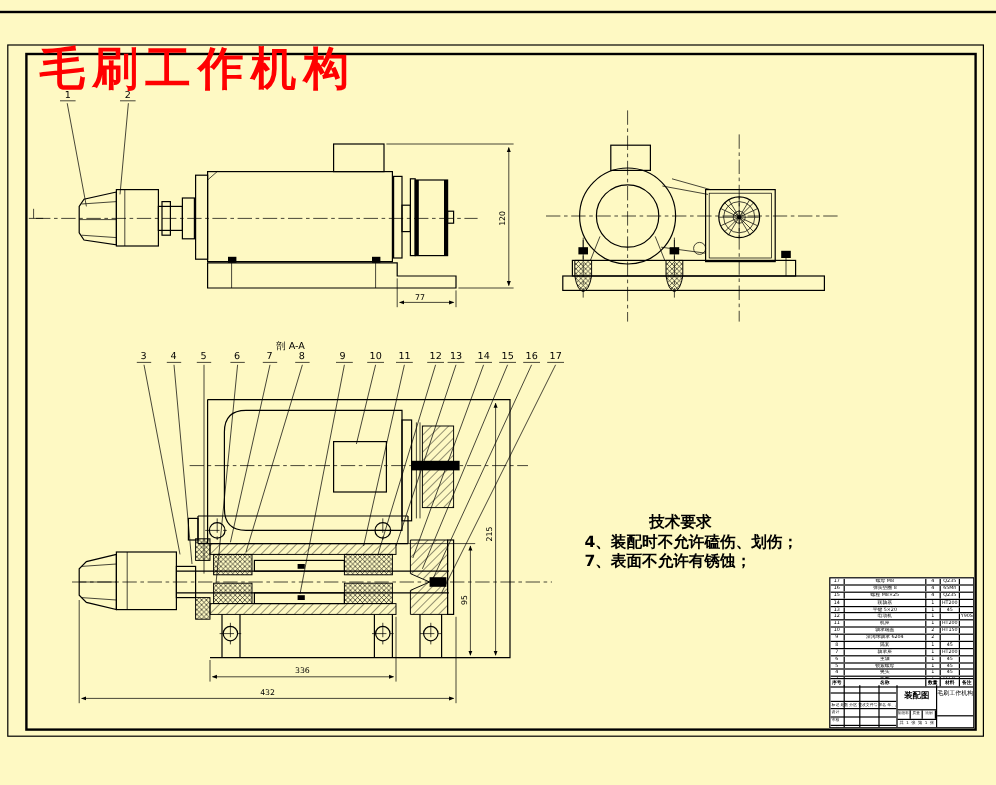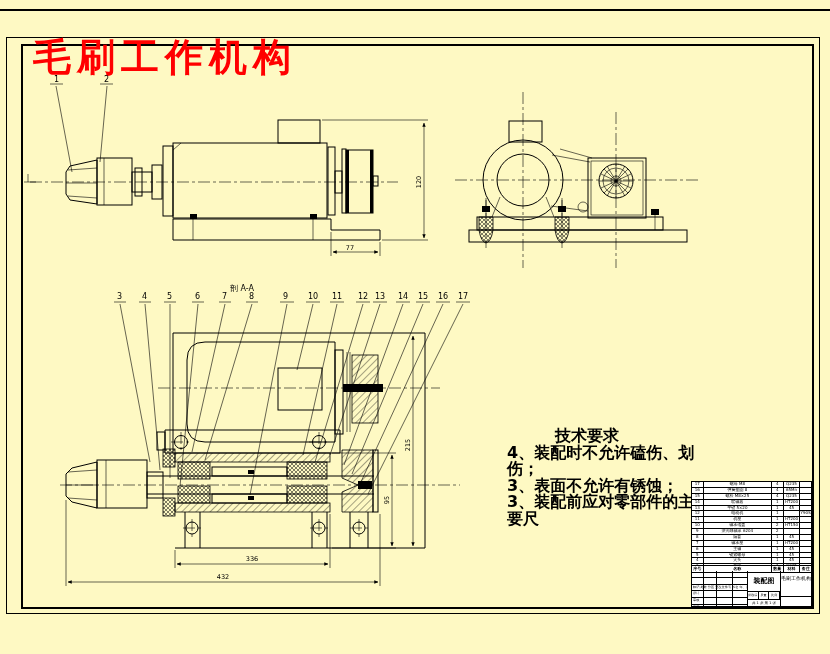--- a/index.html
+++ b/index.html
@@ -16,39 +16,39 @@
   .tn{stroke:#000;stroke-width:.6;fill:none;}
   .cl{stroke:#000;stroke-width:.6;fill:none;stroke-dasharray:12 3 3 3;}
   .dim{stroke:#000;stroke-width:.6;fill:none;}
   .blk{fill:#000;stroke:none;}
   .hat{fill:url(#h45);stroke:#000;stroke-width:.8;}
   .xh{fill:url(#hx);stroke:#000;stroke-width:.8;}
   text{fill:#000;font-family:"DejaVu Sans",sans-serif;}
   .bal{font-size:8px;}
   .dt{font-size:6.5px;}
   
-  #techreq{left:487px;top:428px;width:200px;font-size:16px;font-weight:bold;line-height:16.5px;margin-left:20px;}
+  #techreq{left:487px;top:428px;width:200px;font-size:13px;font-weight:bold;line-height:16.5px;}
   #techreq .t{text-align:center;width:160px;}
   
   #tb{left:691px;top:481px;width:121px;height:126px;border:1px solid #000;background:#fff;box-sizing:border-box;}
   #bom{position:absolute;left:0;top:0;width:119px;height:83px;overflow:hidden;}
   .bomrow{display:flex;height:4.88px;border-bottom:.5px solid #000;font-size:4px;line-height:4.5px;overflow:hidden;}
   .bomrow span{display:block;overflow:hidden;white-space:nowrap;}
   .c-no{width:11px;border-right:.5px solid #000;text-align:center;}
   .c-name{width:69px;border-right:.5px solid #000;text-align:center;}
   .c-qty{width:11px;border-right:.5px solid #000;text-align:center;}
   .c-mat{width:16px;border-right:.5px solid #000;text-align:center;}
   .c-rem{width:11px;text-align:center;}
   #bomhead{position:absolute;left:0;top:83px;width:119px;height:6px;display:flex;
            border-top:1px solid #000;border-bottom:1px solid #000;font-size:4px;line-height:5.5px;font-weight:bold;}
   #tbl{position:absolute;left:0;top:89px;width:55px;height:35px;overflow:hidden;}
   #tbl .row{height:5.8px;border-bottom:.5px solid #000;font-size:3.2px;line-height:5.5px;
             white-space:nowrap;overflow:hidden;padding-left:1px;}
   .vline{position:absolute;top:89px;height:35px;width:0;border-left:.5px solid #000;}
-  #tbc{position:absolute;left:55px;top:89px;width:33px;height:35px;border-left:1px solid #000;box-sizing:border-box;}
+  #tbc{position:absolute;left:55px;top:89px;width:33px;height:35px;border-left:1px solid #000;box-sizing:border-box;font-family:Liberation Mono, monospace;}
   #tbc .name{height:20px;border-bottom:1px solid #000;text-align:center;font-size:7px;
              line-height:20px;font-weight:bold;overflow:hidden;}
   #tbc .stage{height:7px;border-bottom:.5px solid #000;display:flex;font-size:3px;line-height:6.5px;}
   #tbc .stage span{flex:1;border-right:.5px solid #000;text-align:center;overflow:hidden;}
   #tbc .sheet{height:7px;font-size:3.5px;line-height:7px;text-align:center;overflow:hidden;}
   #tbr{position:absolute;left:88px;top:89px;width:31px;height:35px;border-left:1px solid #000;box-sizing:border-box;}
   #tbr .proj{height:26px;border-bottom:1px solid #000;font-size:5px;line-height:8px;
              text-align:center;padding-top:3px;box-sizing:border-box;overflow:hidden;}
 </style>
 </head>
@@ -257,22 +257,21 @@
       <line class="dim" x1="392" y1="455" x2="392" y2="546" marker-start="url(#ar)" marker-end="url(#ar)"></line>
       <text class="dt" x="389" y="500" text-anchor="middle" transform="rotate(-90 389 500)">95</text>
       <line class="dim" x1="413" y1="336" x2="413" y2="546" marker-start="url(#ar)" marker-end="url(#ar)"></line>
       <text class="dt" x="410" y="445" text-anchor="middle" transform="rotate(-90 410 445)">215</text>
     </g>
   </svg>
 
   <div id="techreq" class="abs">
     <div class="t">技术要求</div>
     <div>4、装配时不允许磕伤、划伤；</div>
-    <div>3、表面不允许有锈蚀；</div>
-    <div>3、装配前应对零部件的主要尺</div>
+    <div>7、表面不允许有锈蚀；</div>
   </div>
 
   <div id="tb" class="abs">
     <div id="bom">
 
     <div class="bomrow">
         <span class="c-no">17</span>
         <span class="c-name">螺母 M8</span>
         <span class="c-qty">4</span>
         <span class="c-mat">Q235</span>

